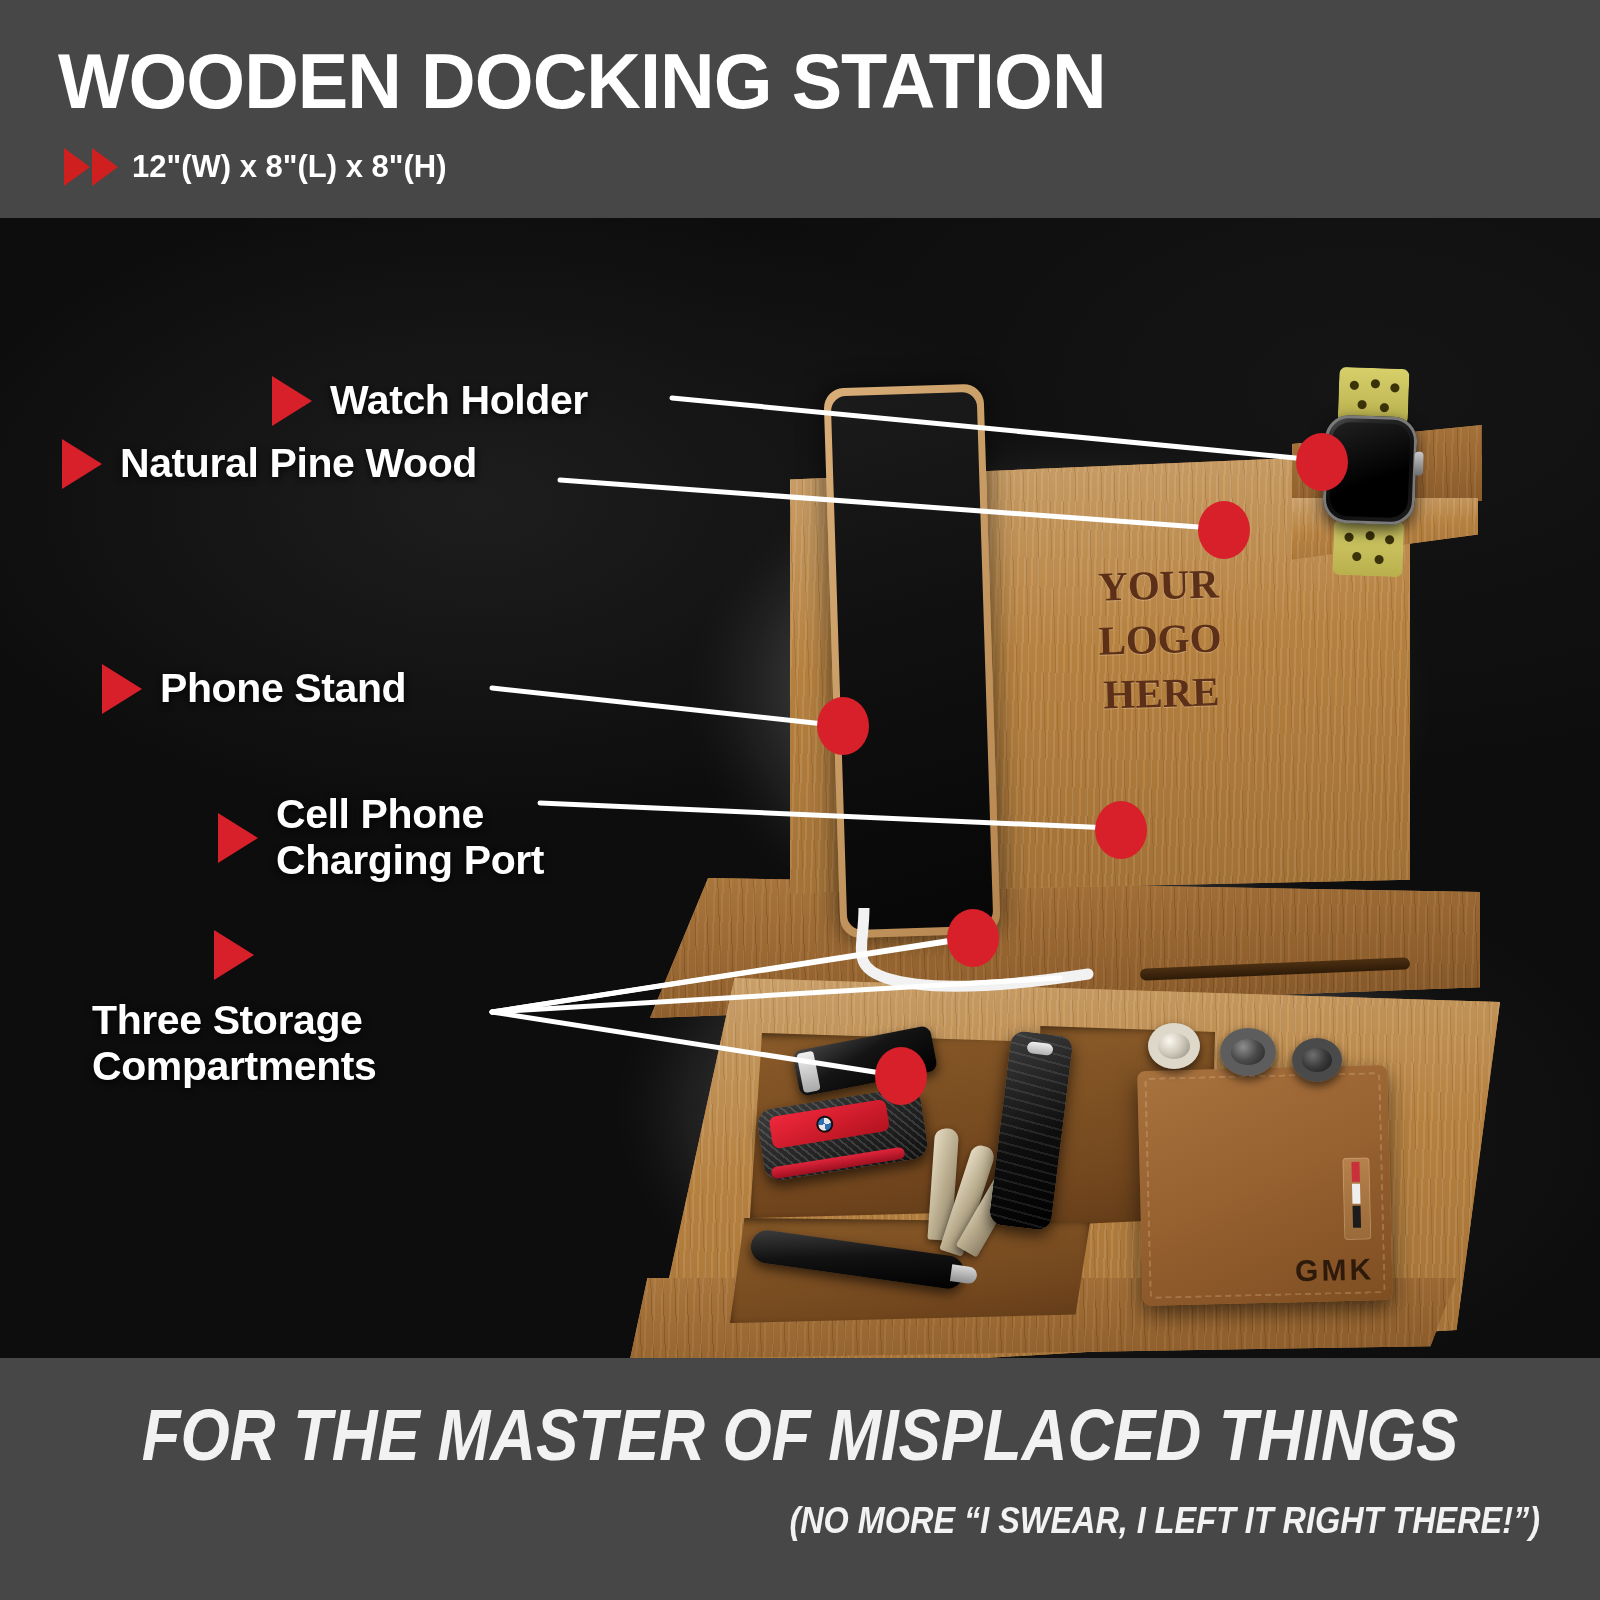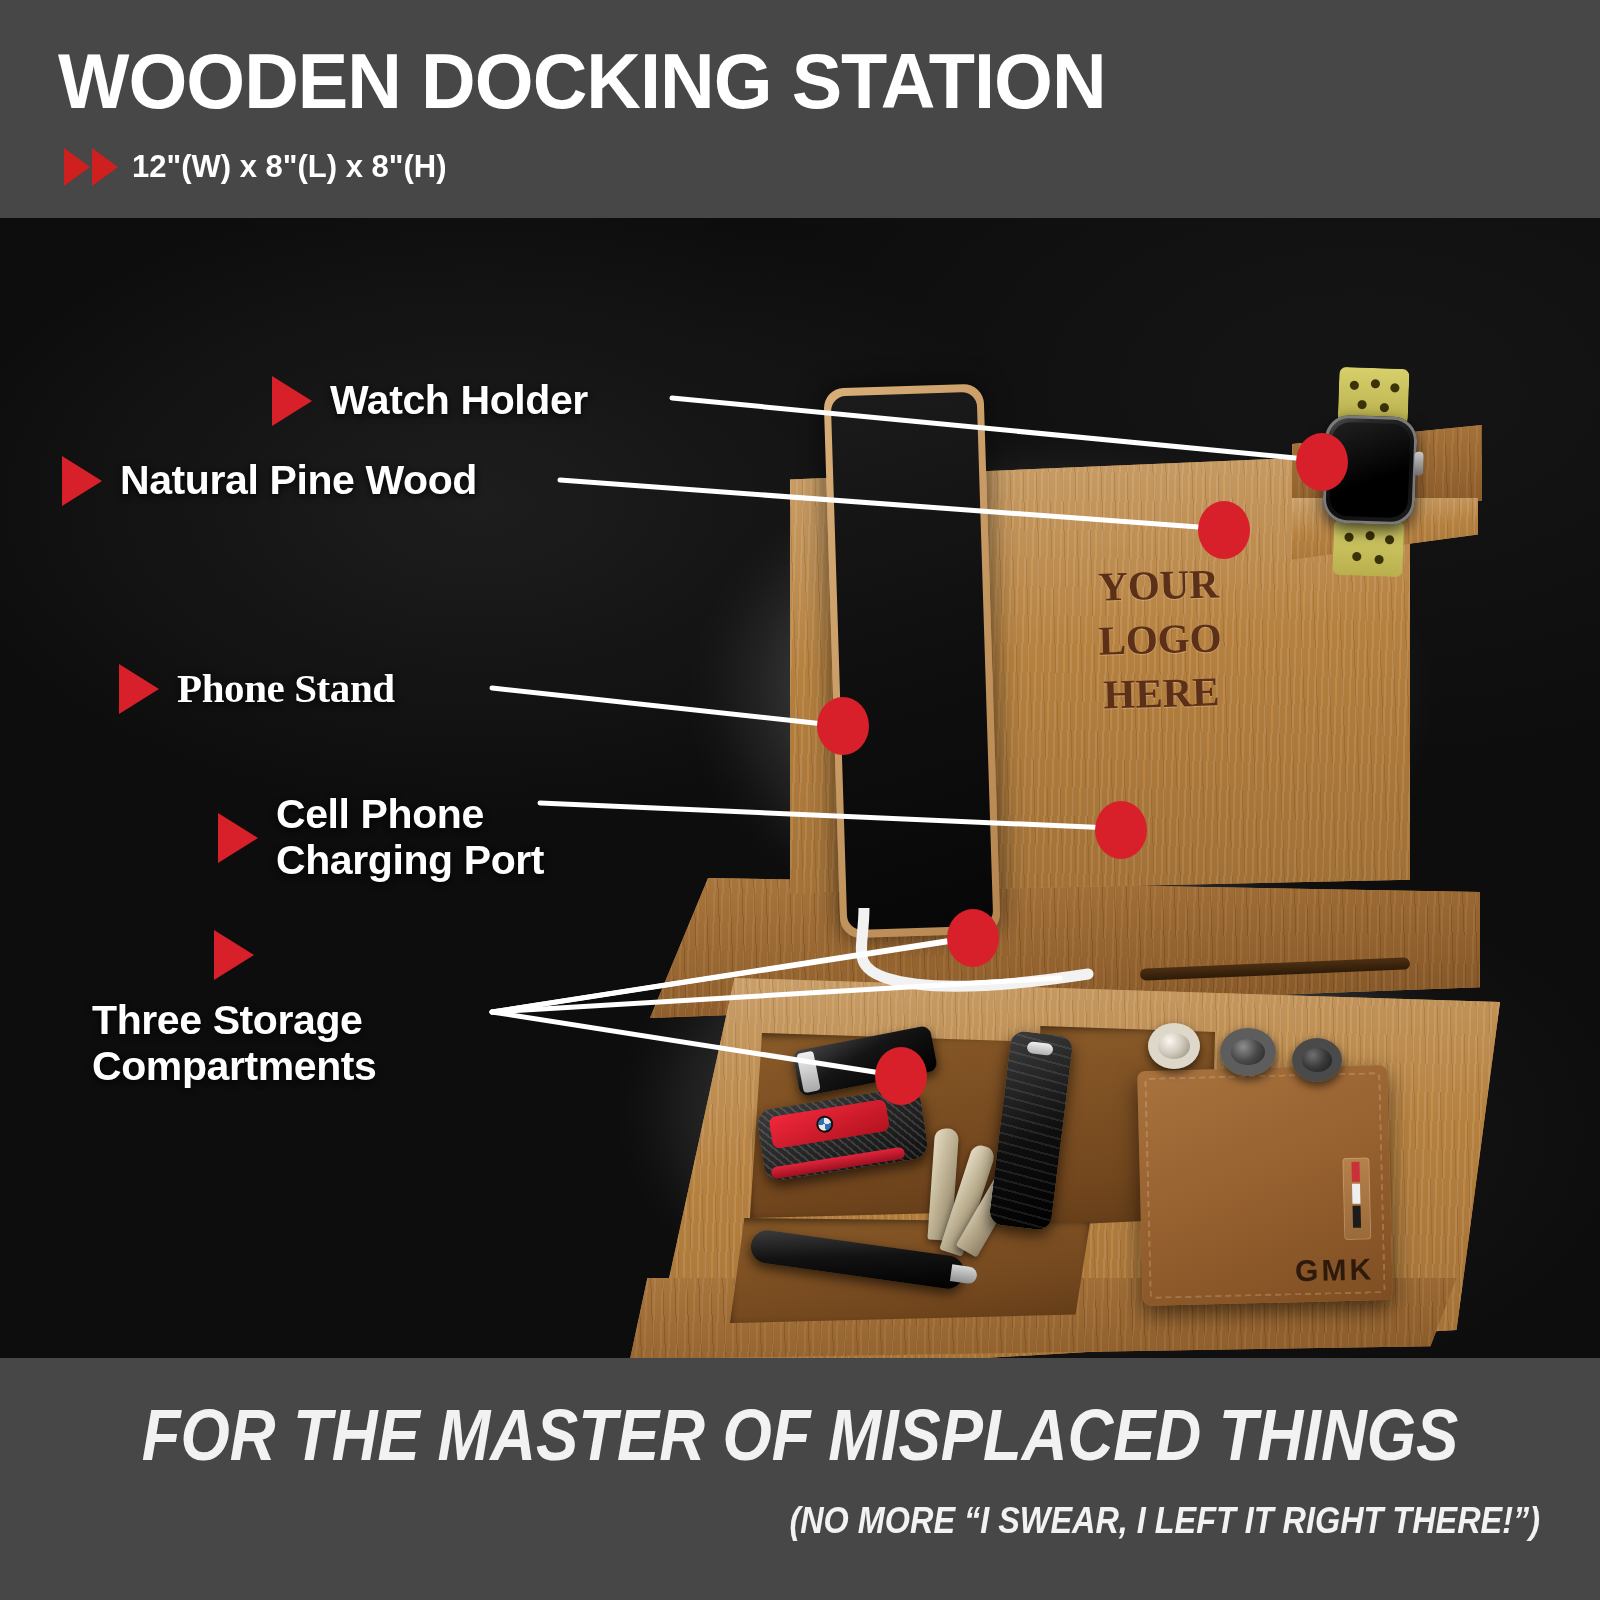--- a/index.html
+++ b/index.html
@@ -443,26 +443,26 @@
       <ellipse cx="973" cy="720" rx="26" ry="29"></ellipse>
       <ellipse cx="901" cy="858" rx="26" ry="29"></ellipse>
     </g>
   </svg>
 
   <div class="callout" style="left:266px; top:158px;">
     <span class="tri"></span>
     <span class="c-label">Watch Holder</span>
   </div>
 
-  <div class="callout" style="left:56px; top:238px;">
+  <div class="callout" style="left:56px; top:221px;">
     <span class="tri"></span>
     <span class="c-label">Natural Pine Wood</span>
   </div>
 
-  <div class="callout" style="left:113px; top:446px;font-family:Liberation Serif, serif;">
+  <div class="callout" style="left:96px; top:446px;">
     <span class="tri"></span>
     <span class="c-label">Phone Stand</span>
   </div>
 
   <div class="callout" style="left:212px; top:534px;margin-top:40px;">
     <span class="tri"></span>
     <span class="c-label">Cell Phone
 Charging Port</span>
   </div>
 

